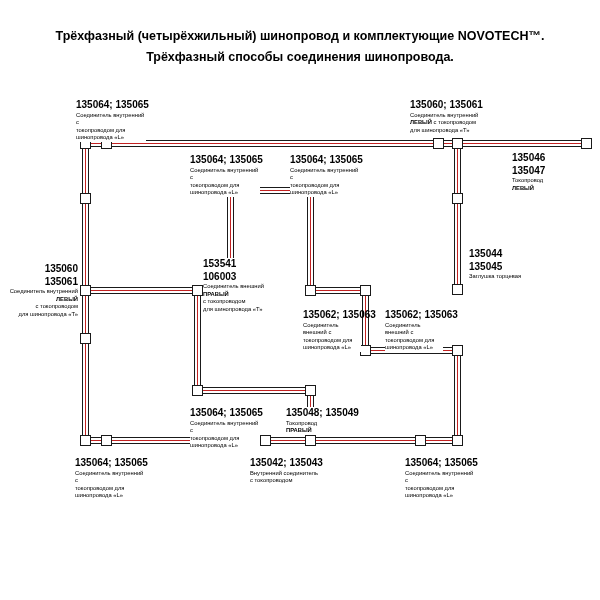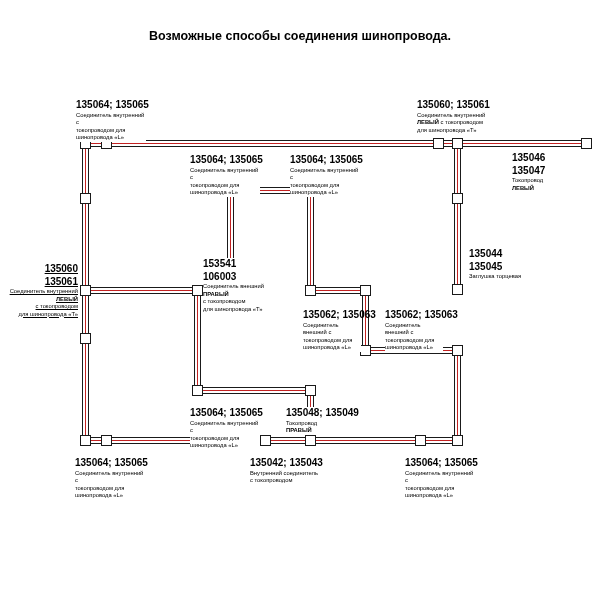--- a/index.html
+++ b/index.html
@@ -23,21 +23,22 @@
   }
   .lbl{position:absolute;z-index:3;background:#fff;text-align:left;}
   .lbl .code{font-size:10px;font-weight:bold;line-height:1.25;white-space:nowrap;}
   .lbl .desc{font-size:5.8px;line-height:1.3;}
 </style>
 </head>
 <body>
 
 <div id="canvas">
   <div class="title">
-    <div>Возможные способы соединения шинопровода.</div>
+    <div>Трёхфазный (четырёхжильный) шинопровод и комплектующие NOVOTECH™.</div>
+    <div>Трёхфазный способы соединения шинопровода.</div>
   </div>
   <div id="stage">
       <div class="seg h" style="left: 82px; top: 140px; width: 509px; height: 7px;"></div>
       <div class="seg v" style="left: 82px; top: 140px; width: 7px; height: 304px;"></div>
       <div class="seg h" style="left: 82px; top: 437px; width: 379px; height: 7px;"></div>
       <div class="seg v" style="left: 454px; top: 140px; width: 7px; height: 152px;"></div>
       <div class="seg v" style="left: 454px; top: 347px; width: 7px; height: 97px;"></div>
       <div class="seg h" style="left: 362px; top: 347px; width: 99px; height: 7px;"></div>
       <div class="seg v" style="left: 362px; top: 287px; width: 7px; height: 67px;"></div>
       <div class="seg h" style="left: 307px; top: 287px; width: 62px; height: 7px;"></div>
@@ -73,21 +74,21 @@
       <div class="conn" style="left: 259.5px; top: 434.5px;"></div>
       <div class="conn" style="left: 304.5px; top: 434.5px;"></div>
       <div class="conn" style="left: 414.5px; top: 434.5px;"></div>
       <div class="conn" style="left: 451.5px; top: 434.5px;"></div>
       <div class="lbl" style="left: 76px; top: 99px; width: 70px;">
         <div class="code"><span>135064; 135065</span></div>
         <div class="desc"><span>Соединитель внутренний с</span></div>
         <div class="desc"><span>токопроводом для</span></div>
         <div class="desc"><span>шинопровода «L»</span></div>
       </div>
-      <div class="lbl" style="left: 410px; top: 99px; width: 80px; margin-left: 7px;">
+      <div class="lbl" style="left: 410px; top: 99px; width: 80px;">
         <div class="code"><span>135060; 135061</span></div>
         <div class="desc"><span>Соединитель внутренний</span></div>
         <div class="desc"><span style="font-weight: bold;">ЛЕВЫЙ</span><span> с токопроводом</span></div>
         <div class="desc"><span>для шинопровода «Т»</span></div>
       </div>
       <div class="lbl" style="left: 512px; top: 152px; width: 52px;">
         <div class="code"><span>135046</span></div>
         <div class="code"><span>135047</span></div>
         <div class="desc"><span>Токопровод</span></div>
         <div class="desc"><span style="font-weight: bold;">ЛЕВЫЙ</span></div>
@@ -97,21 +98,21 @@
         <div class="desc"><span>Соединитель внутренний с</span></div>
         <div class="desc"><span>токопроводом для</span></div>
         <div class="desc"><span>шинопровода «L»</span></div>
       </div>
       <div class="lbl" style="left: 290px; top: 154px; width: 70px;">
         <div class="code"><span>135064; 135065</span></div>
         <div class="desc"><span>Соединитель внутренний с</span></div>
         <div class="desc"><span>токопроводом для</span></div>
         <div class="desc"><span>шинопровода «L»</span></div>
       </div>
-      <div class="lbl" style="left: 6px; top: 263px; width: 72px; text-align: right; text-decoration: underline;">
+      <div class="lbl" style="left: 6px; top: 263px; width: 72px; text-align: right;">
         <div class="code"><span>135060</span></div>
         <div class="code"><span>135061</span></div>
         <div class="desc"><span>Соединитель внутренний</span></div>
         <div class="desc"><span style="font-weight: bold;">ЛЕВЫЙ</span></div>
         <div class="desc"><span>с токопроводом</span></div>
         <div class="desc"><span>для шинопровода «Т»</span></div>
       </div>
       <div class="lbl" style="left: 203px; top: 258px; width: 62px;">
         <div class="code"><span>153541</span></div>
         <div class="code"><span>106003</span></div>

